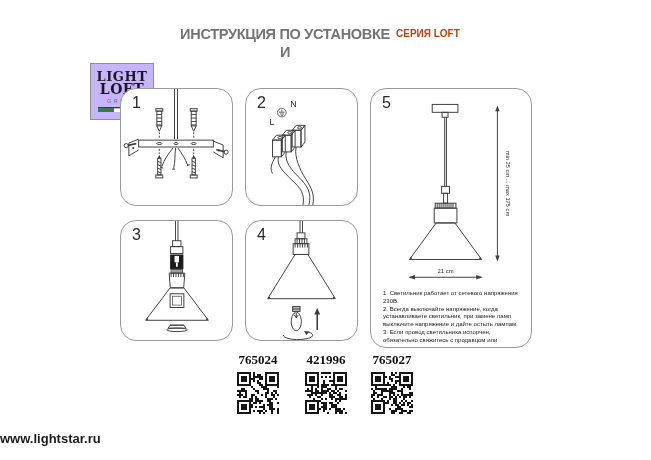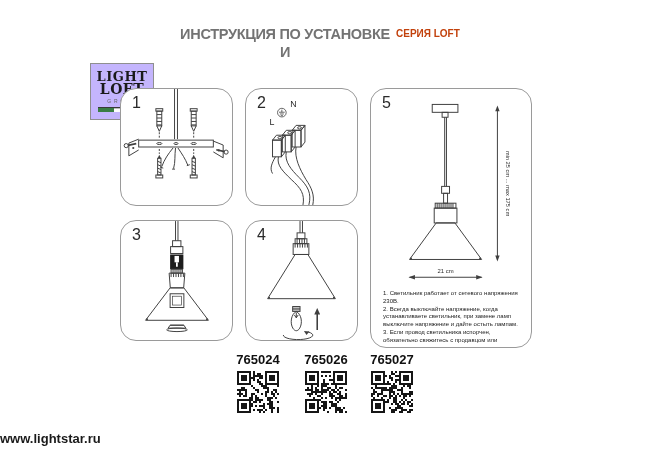--- a/index.html
+++ b/index.html
@@ -43,21 +43,21 @@
   .notes{
     position:absolute;left:12px;top:201px;width:142px;
     font-size:6px;line-height:1.3;color:#222;
   }
   .notes div{margin:0;}
   
   .article{position:absolute;width:62px;text-align:center;}
   #article-0{left:227px;top:352px;}
   #article-1{left:295px;top:352px;}
   #article-2{left:361px;top:352px;}
-  .article-number{font-size:13px;font-weight:bold;color:#111;margin-bottom:4px;}
+  .article-number{font-size:13px;font-weight:bold;color:#111;margin-bottom:4px;font-family:Liberation Serif, serif;}
   .qr{width:42px;height:42px;margin:0 auto;}
   
   .footer{
     position:absolute;left:0;right:0;top:431px;
     font-weight:bold;font-size:13px;color:#1a1a1a;
   }
   svg text{font-family:"Liberation Sans",sans-serif;fill:#2a2a2a;}
 </style>
 </head>
 <body>
@@ -474,21 +474,21 @@
           <rect x="8" y="40" width="2" height="2"></rect>
           <rect x="10" y="40" width="2" height="2"></rect>
           <rect x="12" y="40" width="2" height="2"></rect>
           <rect x="22" y="40" width="2" height="2"></rect>
           <rect x="26" y="40" width="2" height="2"></rect>
           <rect x="34" y="40" width="2" height="2"></rect>
           <rect x="40" y="40" width="2" height="2"></rect>
         </svg></div>
   </div>
   <div class="article" id="article-1">
-    <div class="article-number">765026</div>
+    <div class="article-number">421996</div>
     <div class="qr"><svg xmlns="http://www.w3.org/2000/svg" width="42" height="42" fill="#161616">
           <rect x="0" y="0" width="2" height="2"></rect>
           <rect x="2" y="0" width="2" height="2"></rect>
           <rect x="4" y="0" width="2" height="2"></rect>
           <rect x="6" y="0" width="2" height="2"></rect>
           <rect x="8" y="0" width="2" height="2"></rect>
           <rect x="10" y="0" width="2" height="2"></rect>
           <rect x="12" y="0" width="2" height="2"></rect>
           <rect x="16" y="0" width="2" height="2"></rect>
           <rect x="18" y="0" width="2" height="2"></rect>

